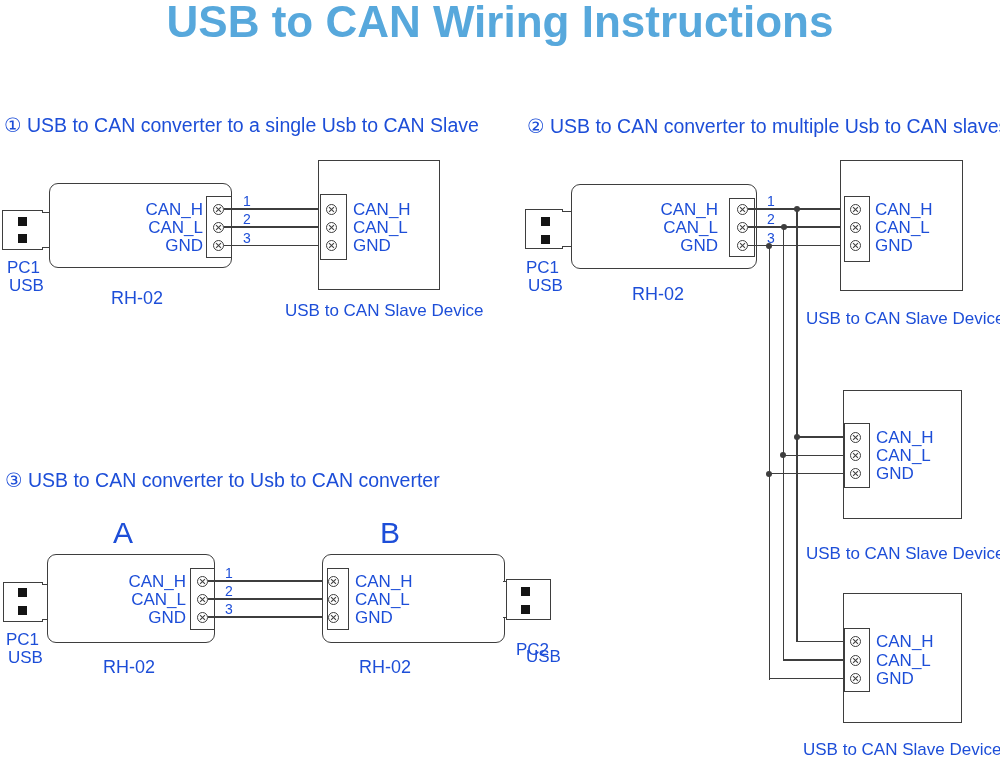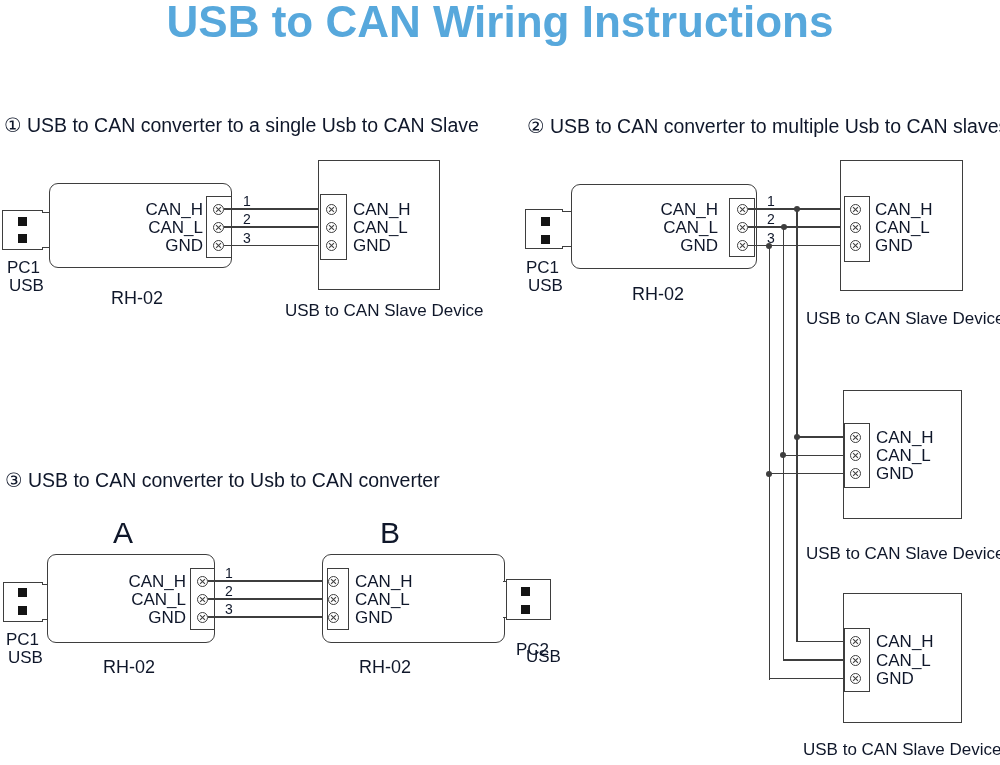--- a/index.html
+++ b/index.html
@@ -1,18 +1,18 @@
 <!DOCTYPE html>
 <html><head>
 <meta charset="utf-8">
 <style>
   html,body{margin:0;padding:0;background:#ffffff;}
   #stage{position:relative;width:1000px;height:765px;background:#fff;overflow:hidden;
          font-family:"Liberation Sans","DejaVu Sans",sans-serif;color:#2b2b2b;}
-  .t{position:absolute;white-space:nowrap;color:#0f172a;}
+  .t{position:absolute;white-space:nowrap;color:#1d4ed8;}
   #title{position:absolute;left:0;top:-4px;width:1000px;text-align:center;
          font-size:44px;font-weight:600;color:#57a8dc;line-height:52px;}
   .heading{font-size:19.5px;line-height:24px;font-weight:400;}
   .lbl{font-size:17px;line-height:17px;}
   .ra{text-align:right;}
   .ctr{text-align:center;}
   .pin{font-size:14px;line-height:13px;}
   .cap{font-size:17px;line-height:20px;}
   .model{font-size:18px;line-height:20px;}
   .ab{font-size:30px;line-height:30px;font-weight:400;}

